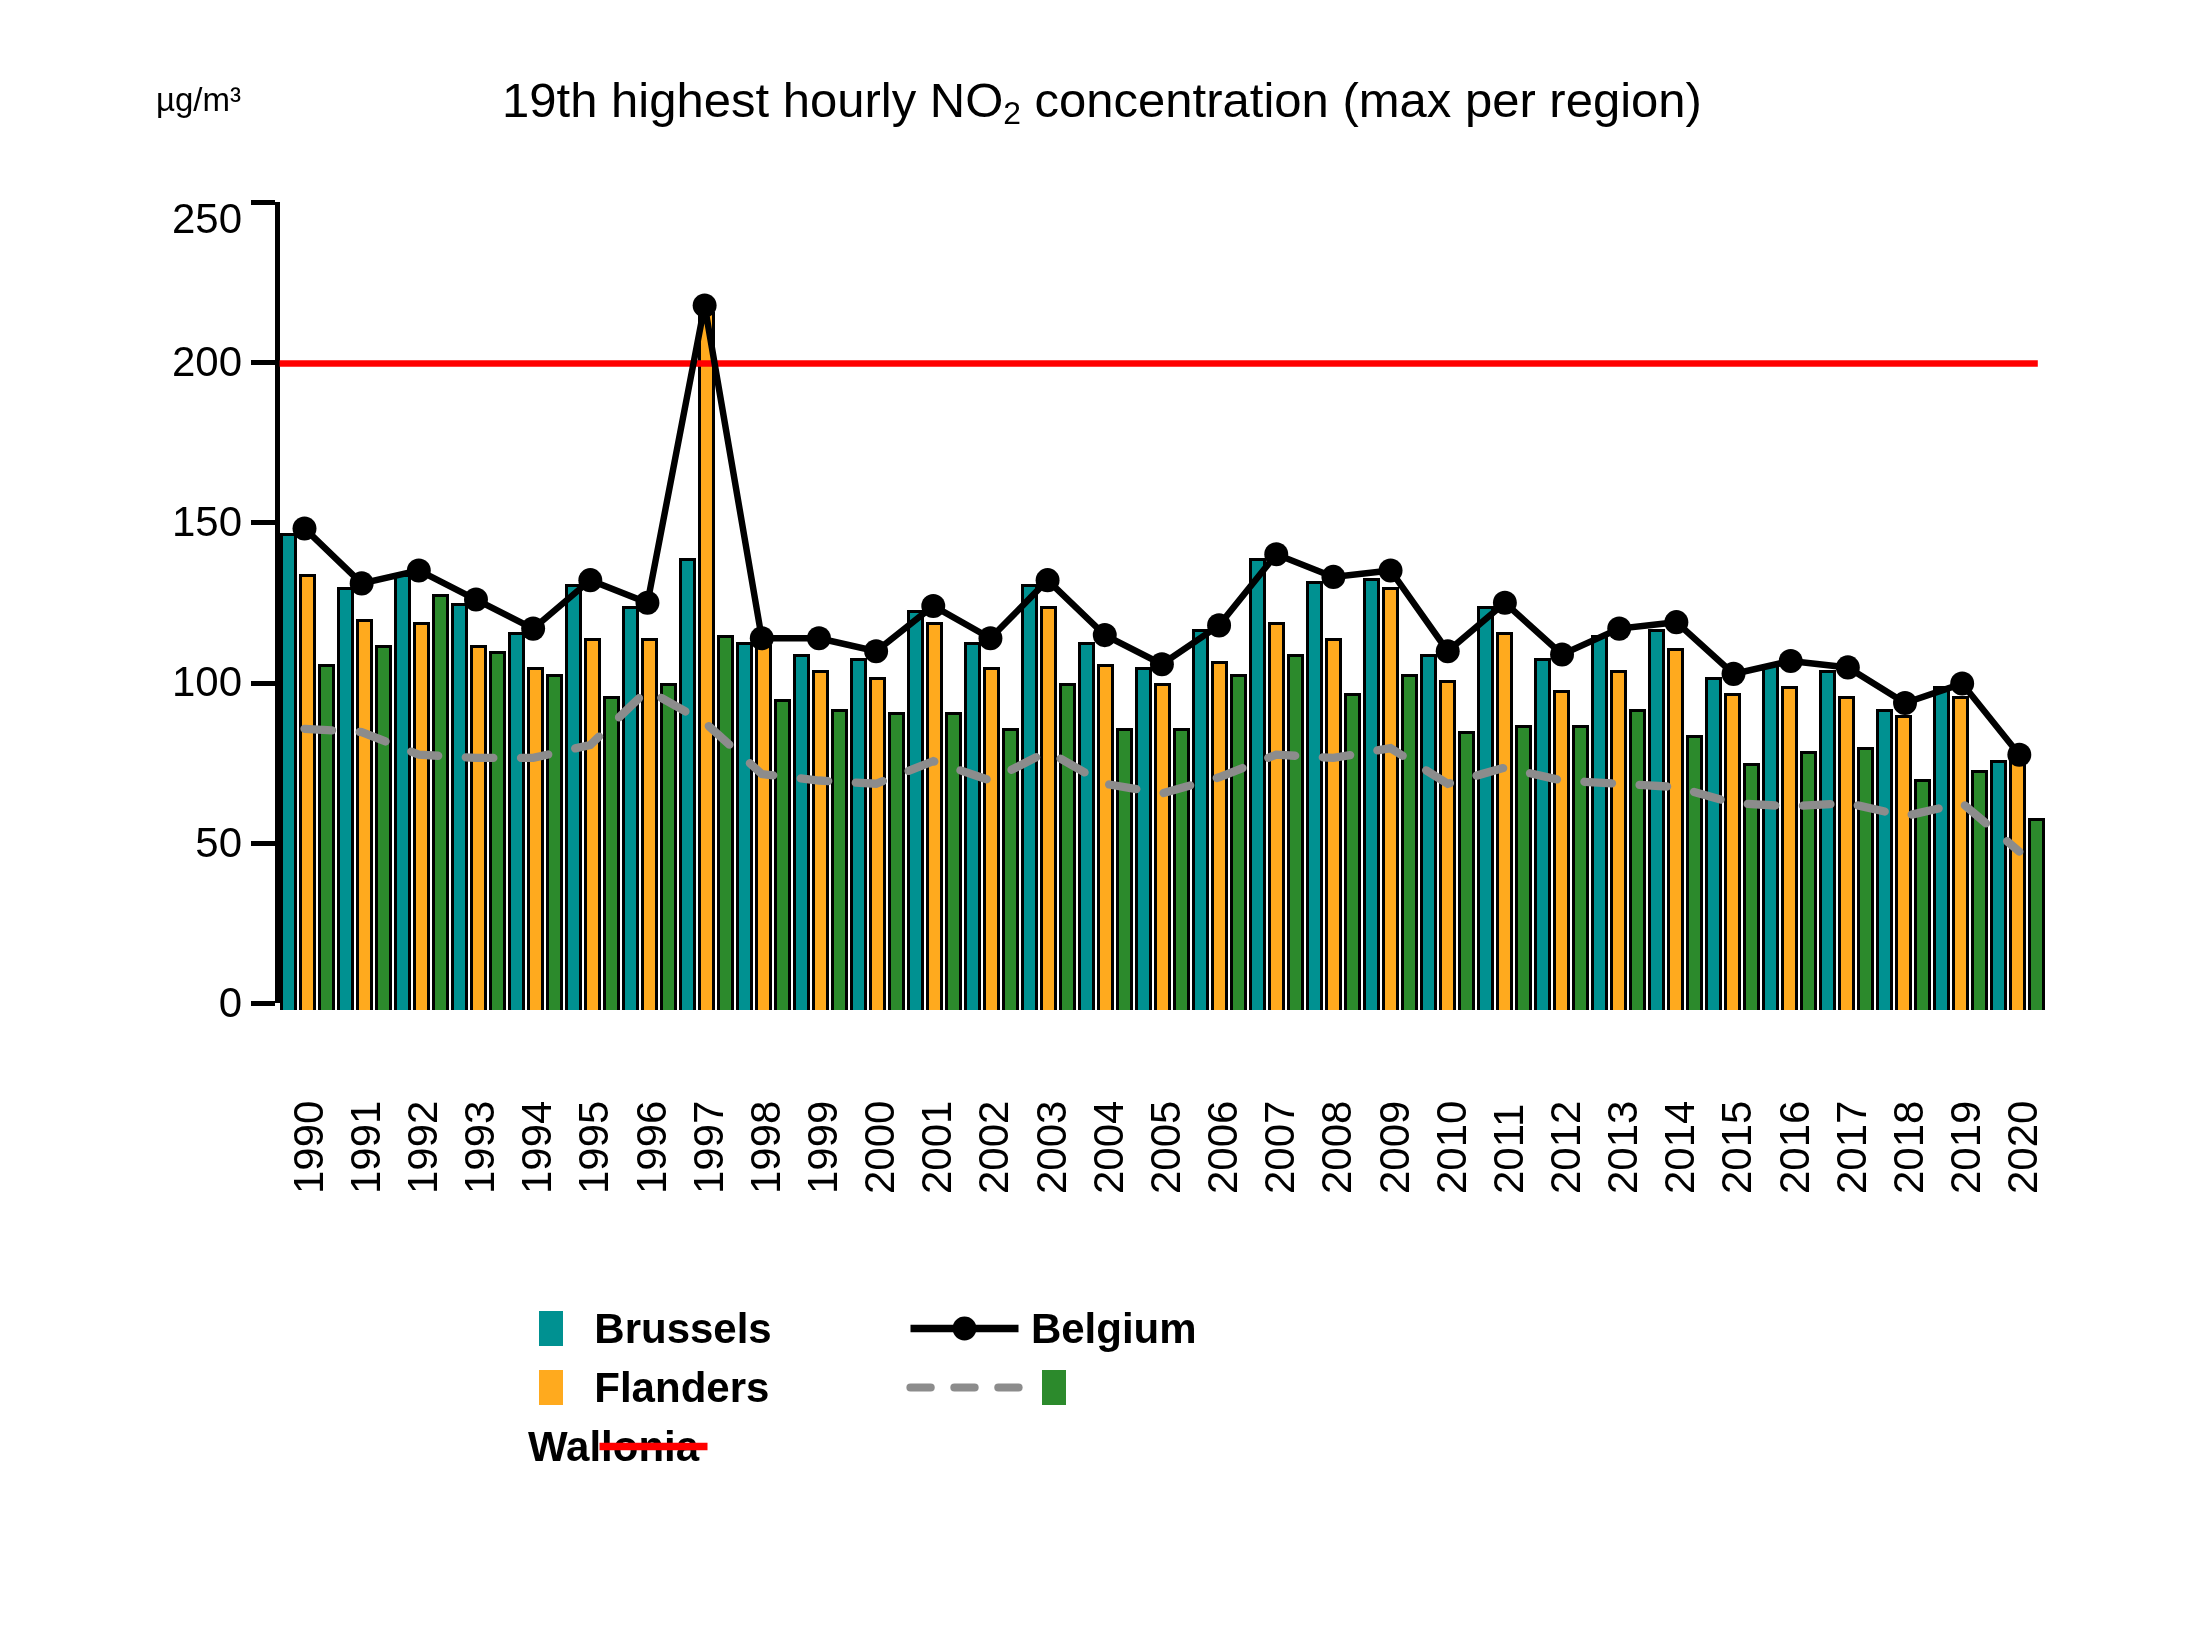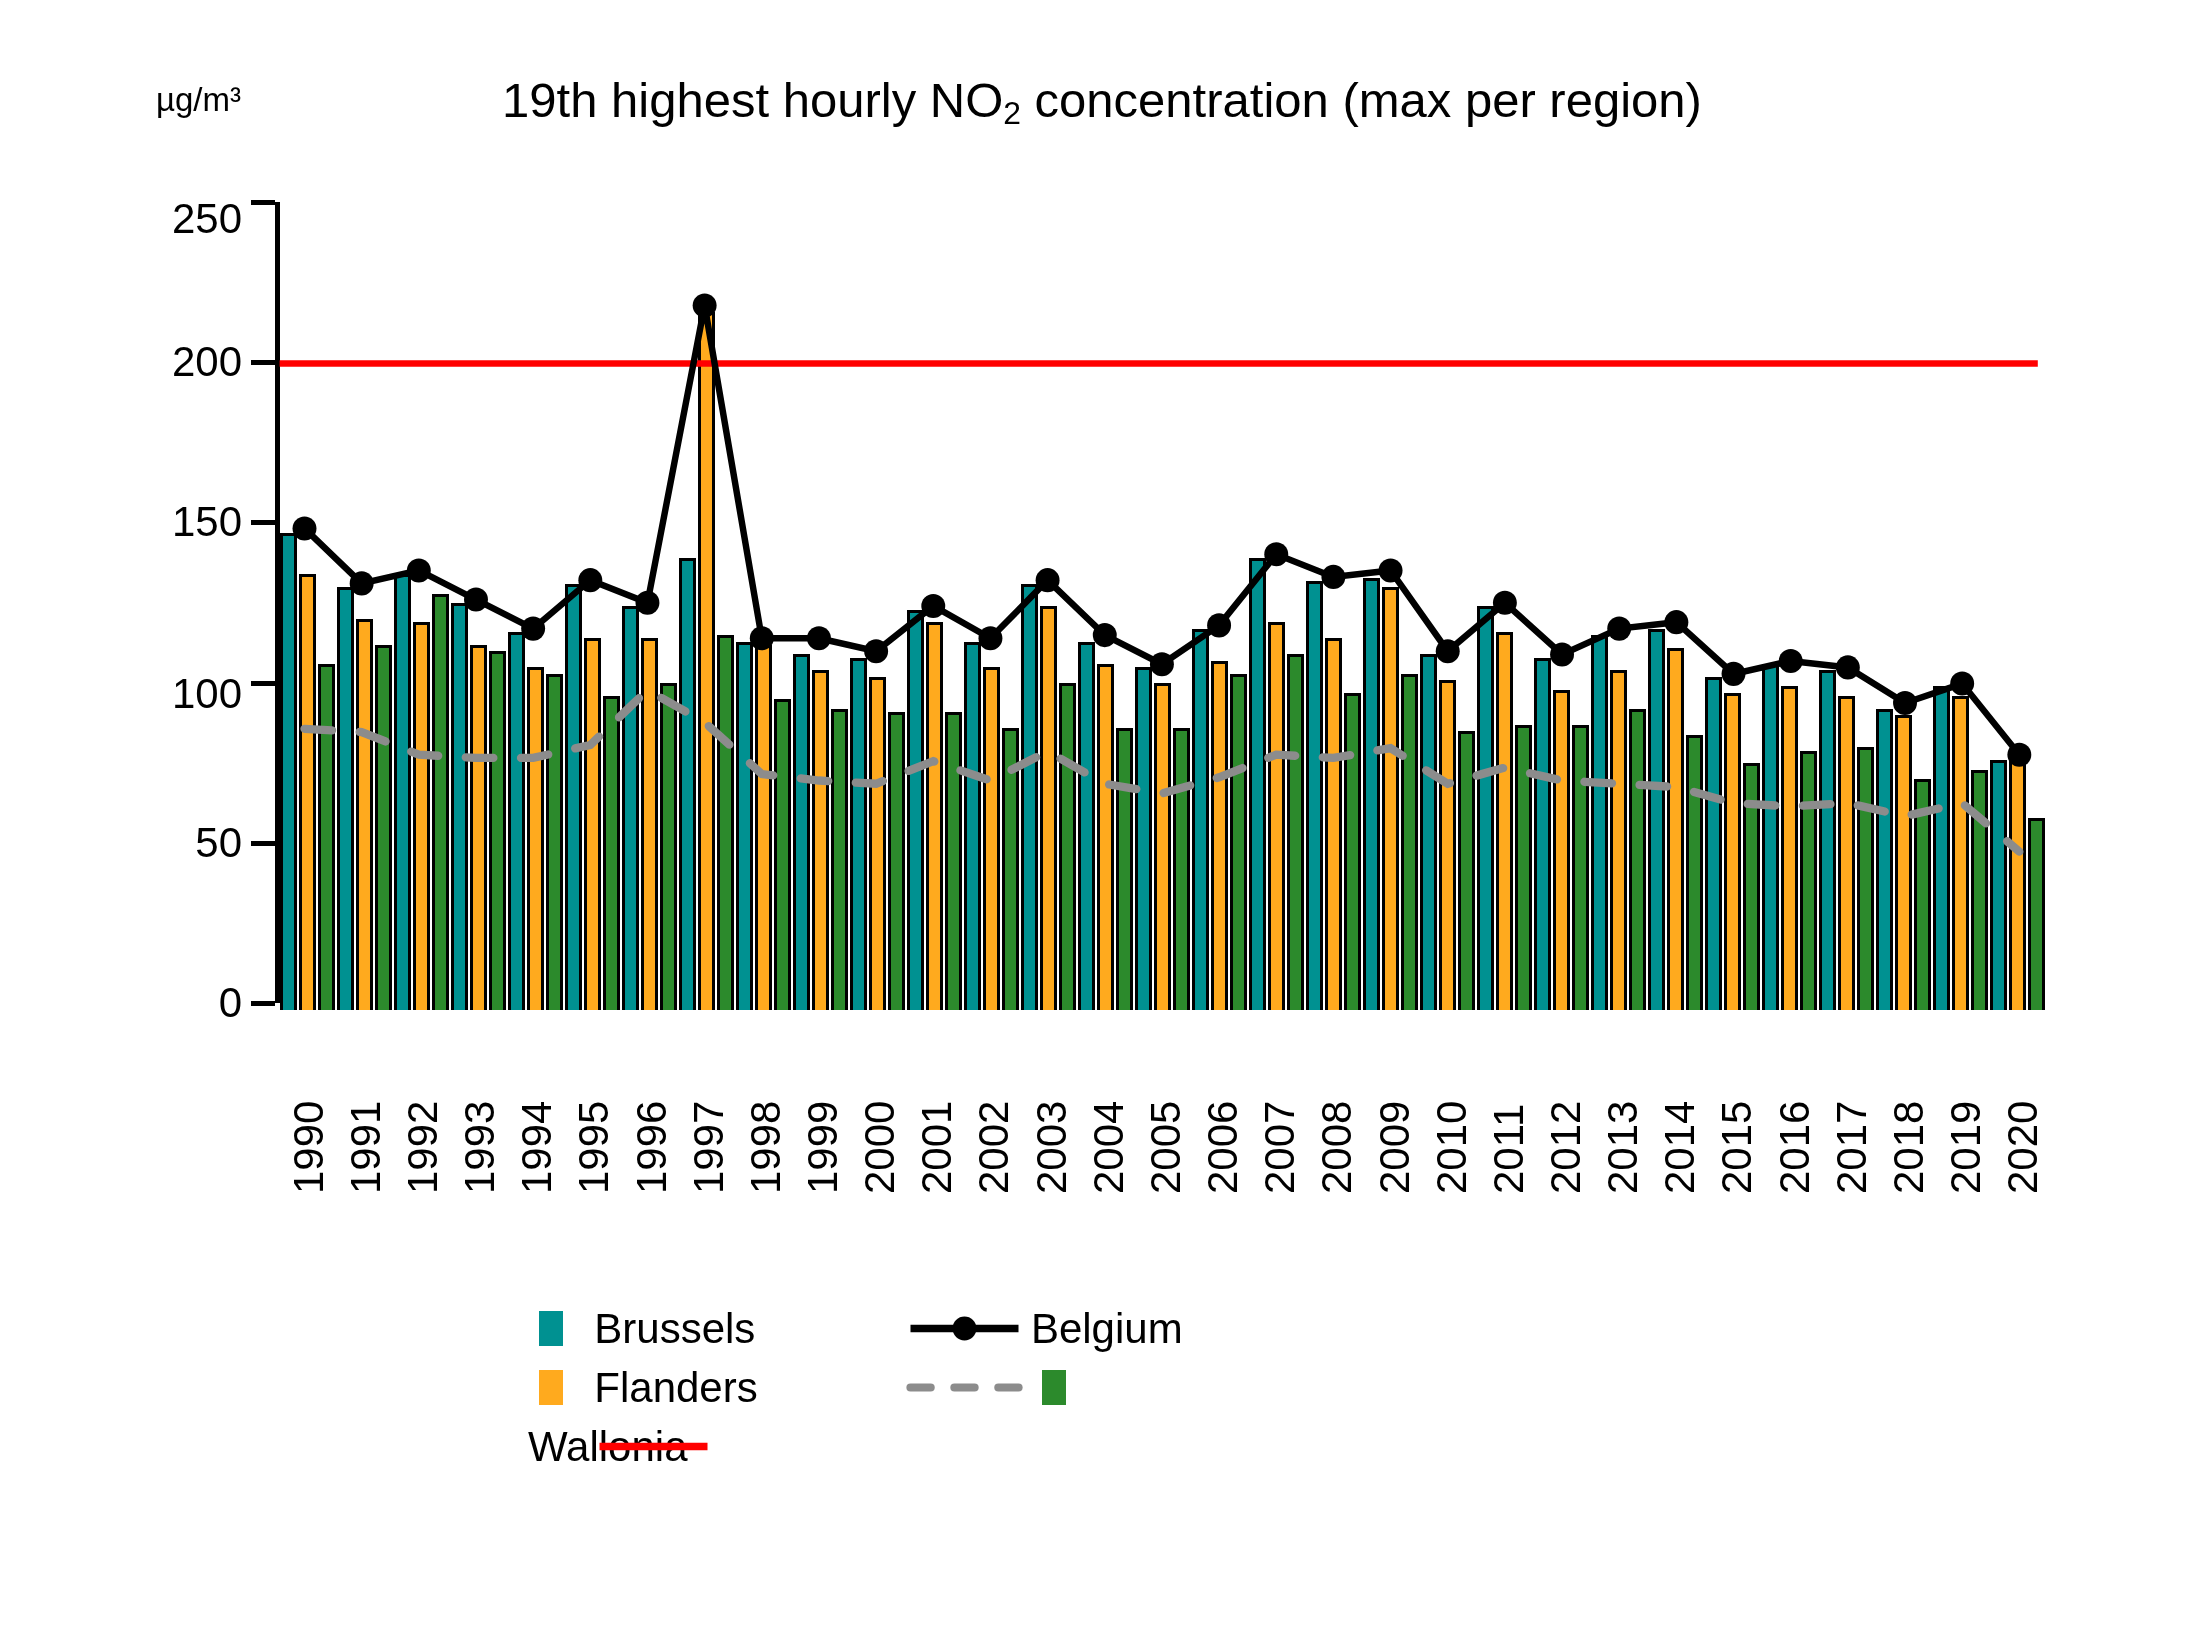--- a/index.html
+++ b/index.html
@@ -136,20 +136,21 @@
   .legend-swatch {
     width: 24px; height: 35px;
     margin-left: 11px;
   }
   .sw-brussels { background: #009191; }
   .sw-flanders { background: #FFAA1E; }
   .sw-wallonia { background: #2C8A2C; }
   .legend-text {
     font-size: 42px; color: #000;
     white-space: nowrap;
+    font-weight: bold;
   }
   .legend-line { position: relative; height: 37px; width: 119px; }
 </style>
 </head>
 <body>
 
 <div id="root">
 
   <div class="unit-label">µg/m³</div>
 
@@ -158,21 +159,21 @@
   </div>
 
   <div class="plot" id="plot">
     <div class="y-axis-line"></div>
     <div id="yticks">
         <div class="y-tick" style="top: 799px;"></div>
         <div class="y-tick-label" style="top: 801px;">0</div>
         <div class="y-tick" style="top: 639px;"></div>
         <div class="y-tick-label" style="top: 641px;">50</div>
         <div class="y-tick" style="top: 479px;"></div>
-        <div class="y-tick-label" style="top: 480px; margin-top: 12px;">100</div>
+        <div class="y-tick-label" style="top: 480px;">100</div>
         <div class="y-tick" style="top: 318px;"></div>
         <div class="y-tick-label" style="top: 320px;">150</div>
         <div class="y-tick" style="top: 158px;"></div>
         <div class="y-tick-label" style="top: 160px;">200</div>
         <div class="y-tick" style="top: -1.8px;"></div>
         <div class="y-tick-label" style="top: 0px; margin-top: 17px;">250</div>
       </div>
     <div class="bars" id="bars">
         <div class="group" style="width: 57px;">
           <div class="bar brussels" title="Brussels 1990: 149" style="width: 20px; height: 477px; margin-right: 1.8px;"></div>

